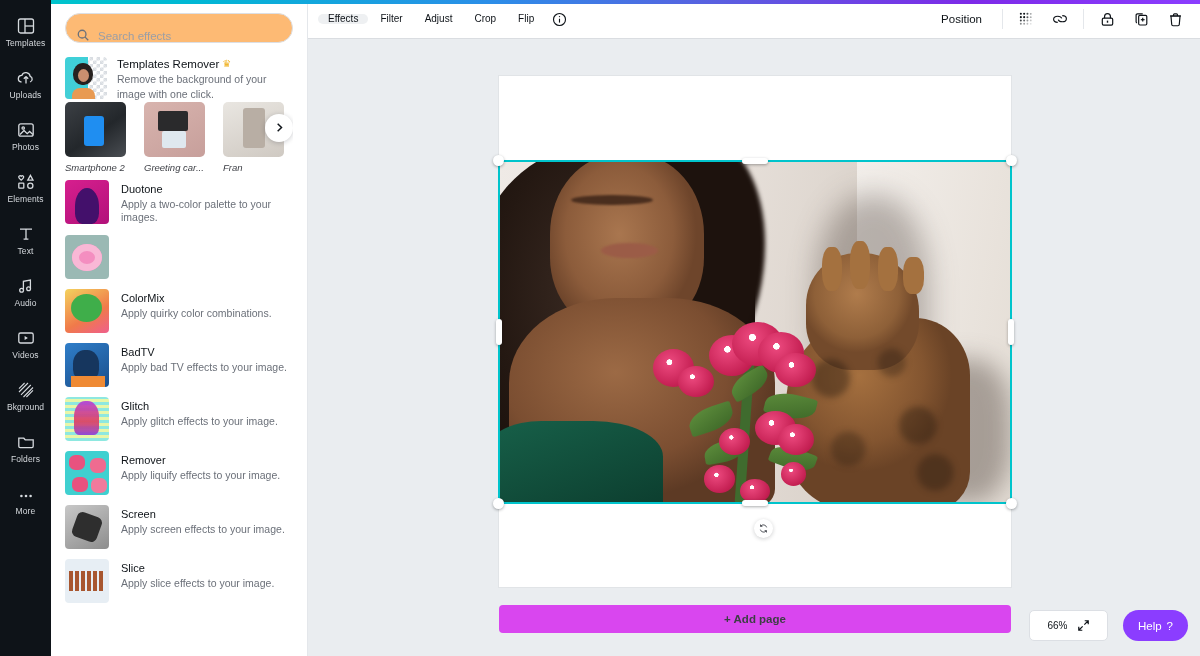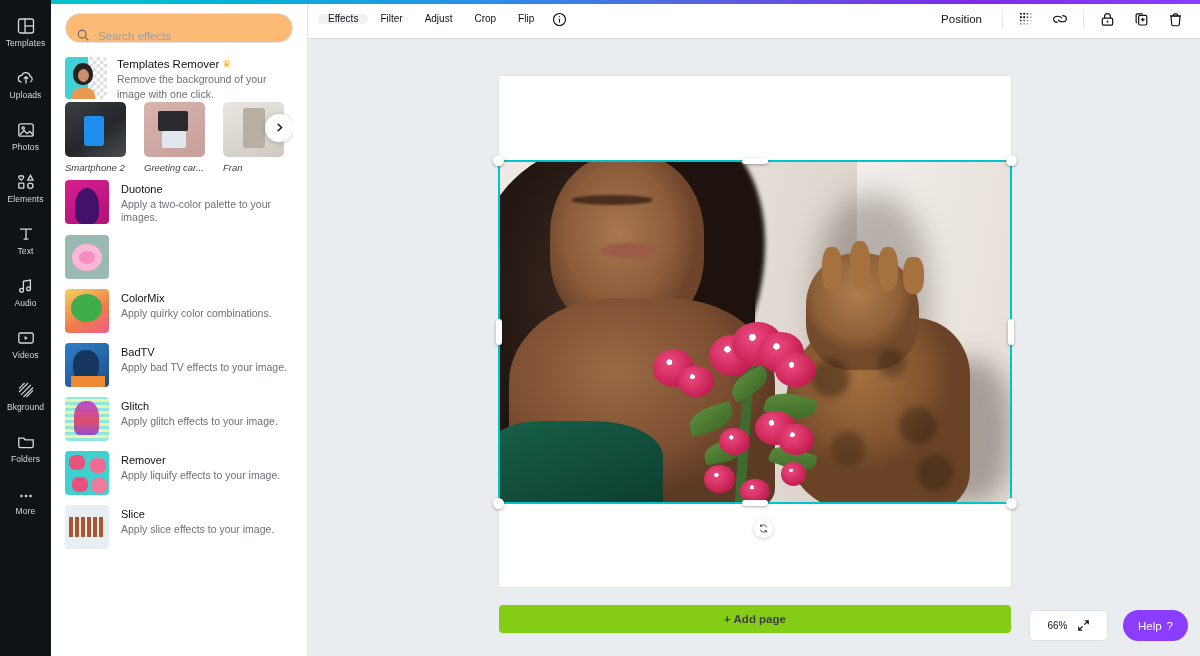--- a/index.html
+++ b/index.html
@@ -233,21 +233,21 @@
   .h-v { width: 6px; height: 26px; }
   .h-h { width: 26px; height: 6px; }
   .sync-btn {
     position: absolute; left: 446px; top: 481px; width: 19px; height: 19px;
     border-radius: 50%; background: #fff; box-shadow: 0 1px 4px rgba(14,19,24,.2);
     display: flex; align-items: center; justify-content: center; cursor: pointer; z-index: 14;
   }
 
   .add-page {
     position: absolute; left: 191px; top: 567px; width: 512px; height: 28px;
-    background: #84cc16; border-radius: 4px; display: flex; align-items: center;
+    background: #d946ef; border-radius: 4px; display: flex; align-items: center;
     justify-content: center; cursor: pointer;
   }
   .add-page span { font-size: 11.5px; color: #3d3f45; font-weight: 700; }
 
   
   .zoom-pill {
     position: absolute; right: 92px; bottom: 15px; height: 31px; width: 79px;
     border: 1px solid #dcdfe4; border-radius: 5px; background: #fff;
     display: flex; align-items: center; justify-content: center; gap: 9px; cursor: pointer; z-index: 30;
   }
@@ -460,20 +460,27 @@
       </div>
 
       <div class="fx-item">
         <div class="fx-thumb t-liquify"></div>
         <div class="fx-text">
           <div class="fx-name">Remover</div>
           <div class="fx-desc">Apply liquify effects to your image.</div>
         </div>
       </div>
 
+      <div class="fx-item">
+        <div class="fx-thumb t-screen"></div>
+        <div class="fx-text">
+          <div class="fx-name">Screen</div>
+          <div class="fx-desc">Apply screen effects to your image.</div>
+        </div>
+      </div>
 
       <div class="fx-item">
         <div class="fx-thumb t-slice"></div>
         <div class="fx-text">
           <div class="fx-name">Slice</div>
           <div class="fx-desc">Apply slice effects to your image.</div>
         </div>
       </div>
 
     </div>

